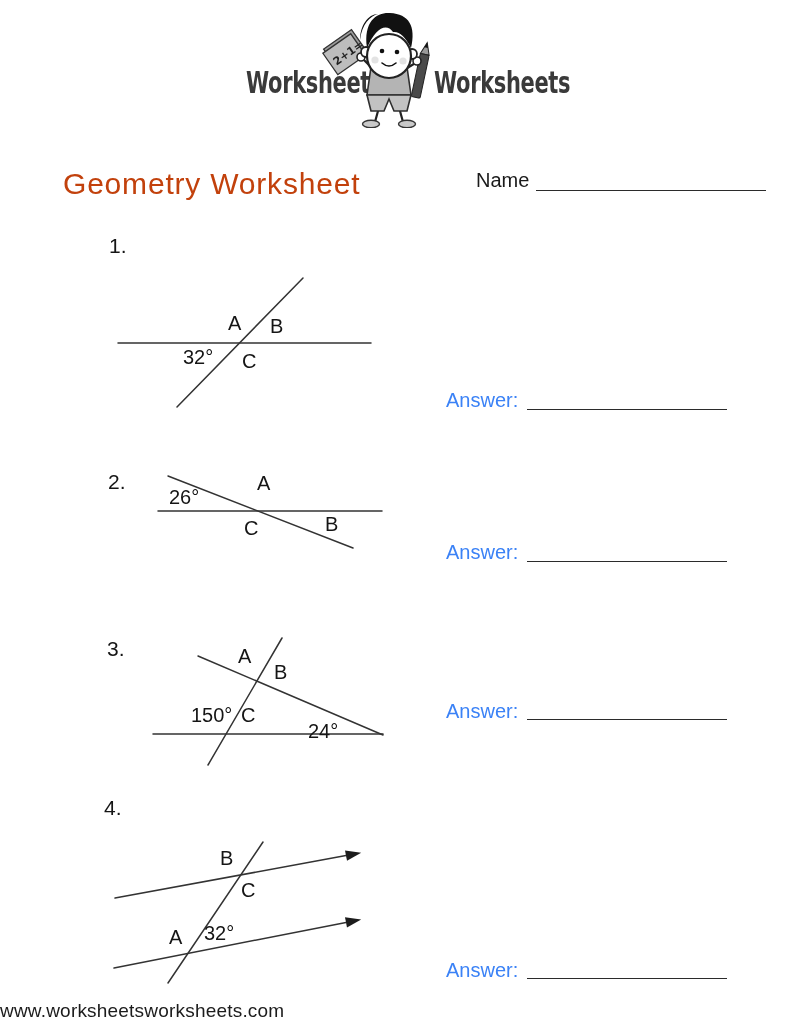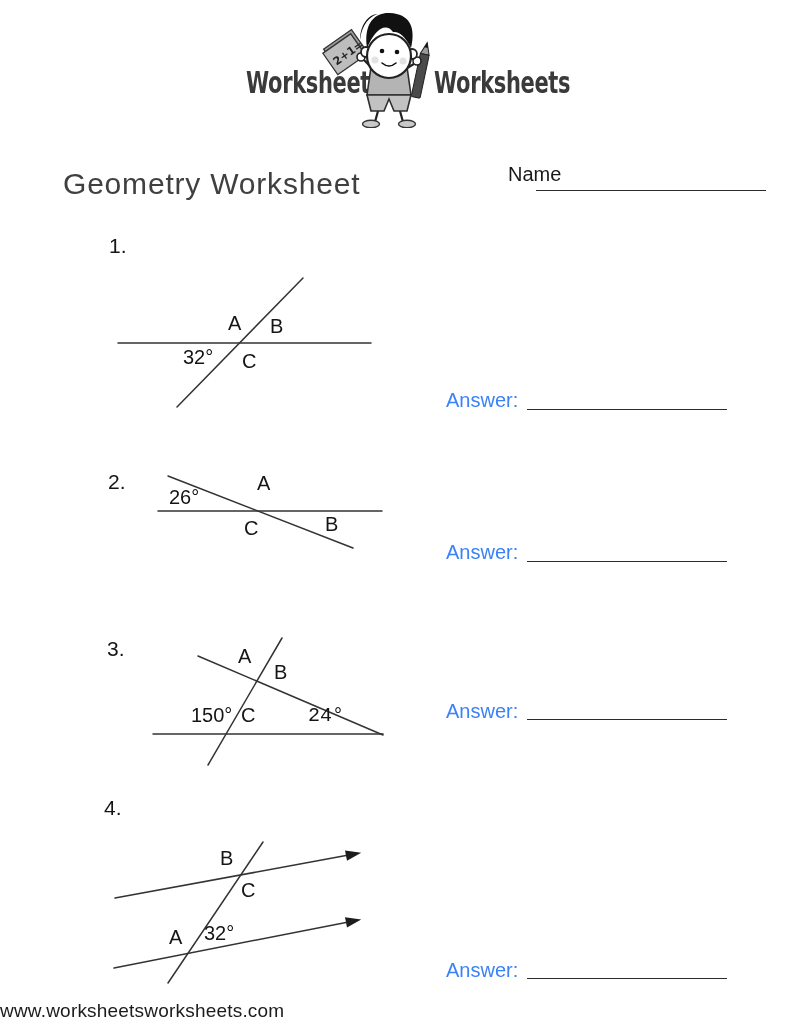--- a/index.html
+++ b/index.html
@@ -7,24 +7,24 @@
     position:relative;width:800px;height:1035px;background:#ffffff;
     font-family:"Liberation Sans",sans-serif;color:#1a1a1a;overflow:hidden;
   }
   .abs{position:absolute;}
   .logo-text{
     position:absolute;top:65px;white-space:nowrap;
     font-family:"DejaVu Sans",sans-serif;font-weight:bold;font-size:30px;
     color:#3a3a3a;letter-spacing:-0.5px;transform:scaleX(0.70);transform-origin:0 0;
   }
   .title{
-    position:absolute;left:63px;top:167px;font-size:30px;color:#404040;
+    position:absolute;left:63px;top:167px;font-size:30px;color:#c2410c;
     letter-spacing:0.8px;white-space:nowrap;
   }
-  .name-label{position:absolute;left:476px;top:163px;font-size:20px;margin-left:32px;}
+  .name-label{position:absolute;left:476px;top:169px;font-size:20px;}
   .rule{position:absolute;height:0;border-bottom:1.6px solid #2b2b2b;}
   .prob-num{position:absolute;font-size:21px;color:#151515;}
   .instruction{position:absolute;left:164px;top:235px;font-size:19px;letter-spacing:0.3px;}
   .dlabel{
     position:absolute;font-size:20px;line-height:24px;color:#151515;white-space:nowrap;
   }
   .answer-label{position:absolute;left:446px;font-size:20px;color:#3b82f6;}
   .footer{
     position:absolute;left:0;right:0;top:1000px;text-align:left;
     font-size:19px;color:#1c1c1c;letter-spacing:0.2px;
@@ -123,21 +123,21 @@
 
   <svg class="diagram" style="left:100px;top:620px;" width="300" height="150" viewBox="0 0 300 150">
     <line x1="53" y1="114" x2="283" y2="114"></line>
     <line x1="182" y1="18" x2="108" y2="145"></line>
     <line x1="98" y1="36" x2="283" y2="115"></line>
   </svg>
   <span class="dlabel" style="left:238px;top:644px;">A</span>
   <span class="dlabel" style="left:274px;top:660px;">B</span>
   <span class="dlabel" style="left:241px;top:703px;">C</span>
   <span class="dlabel" style="left:191px;top:703px;">150°</span>
-  <span class="dlabel" style="left:308px;top:704px;font-family:Liberation Mono, monospace;">24°</span>
+  <span class="dlabel" style="left:308px;top:719px;">24°</span>
 
   <div class="answer-label" style="top:700px;">Answer:</div>
   <div class="rule" style="left:527px;top:719px;width:200px;"></div>
 
   <div class="prob-num" style="left:104px;top:796px;">4.</div>
 
   <svg class="diagram" style="left:100px;top:835px;" width="270" height="155" viewBox="0 0 270 155">
     <line x1="15" y1="63" x2="246" y2="20.6"></line>
     <polygon points="261.2,17.8 247,25.8 245,15.4" fill="#1c1c1c"></polygon>
     <line x1="14" y1="133" x2="246" y2="87.4"></line>

